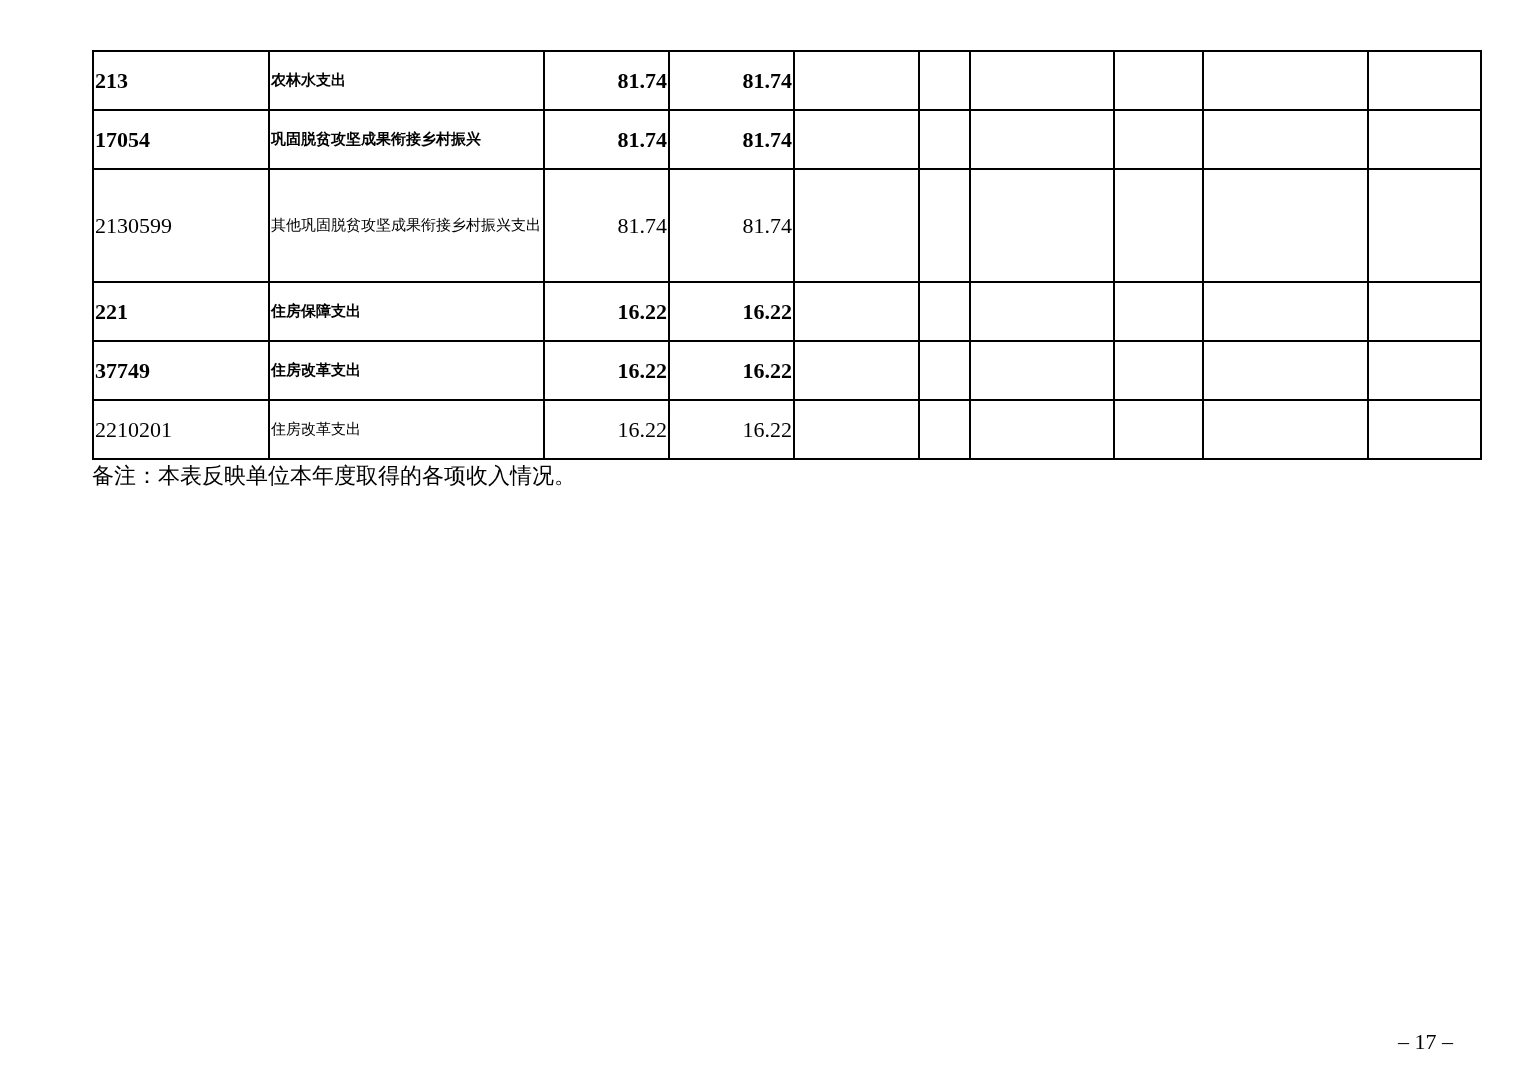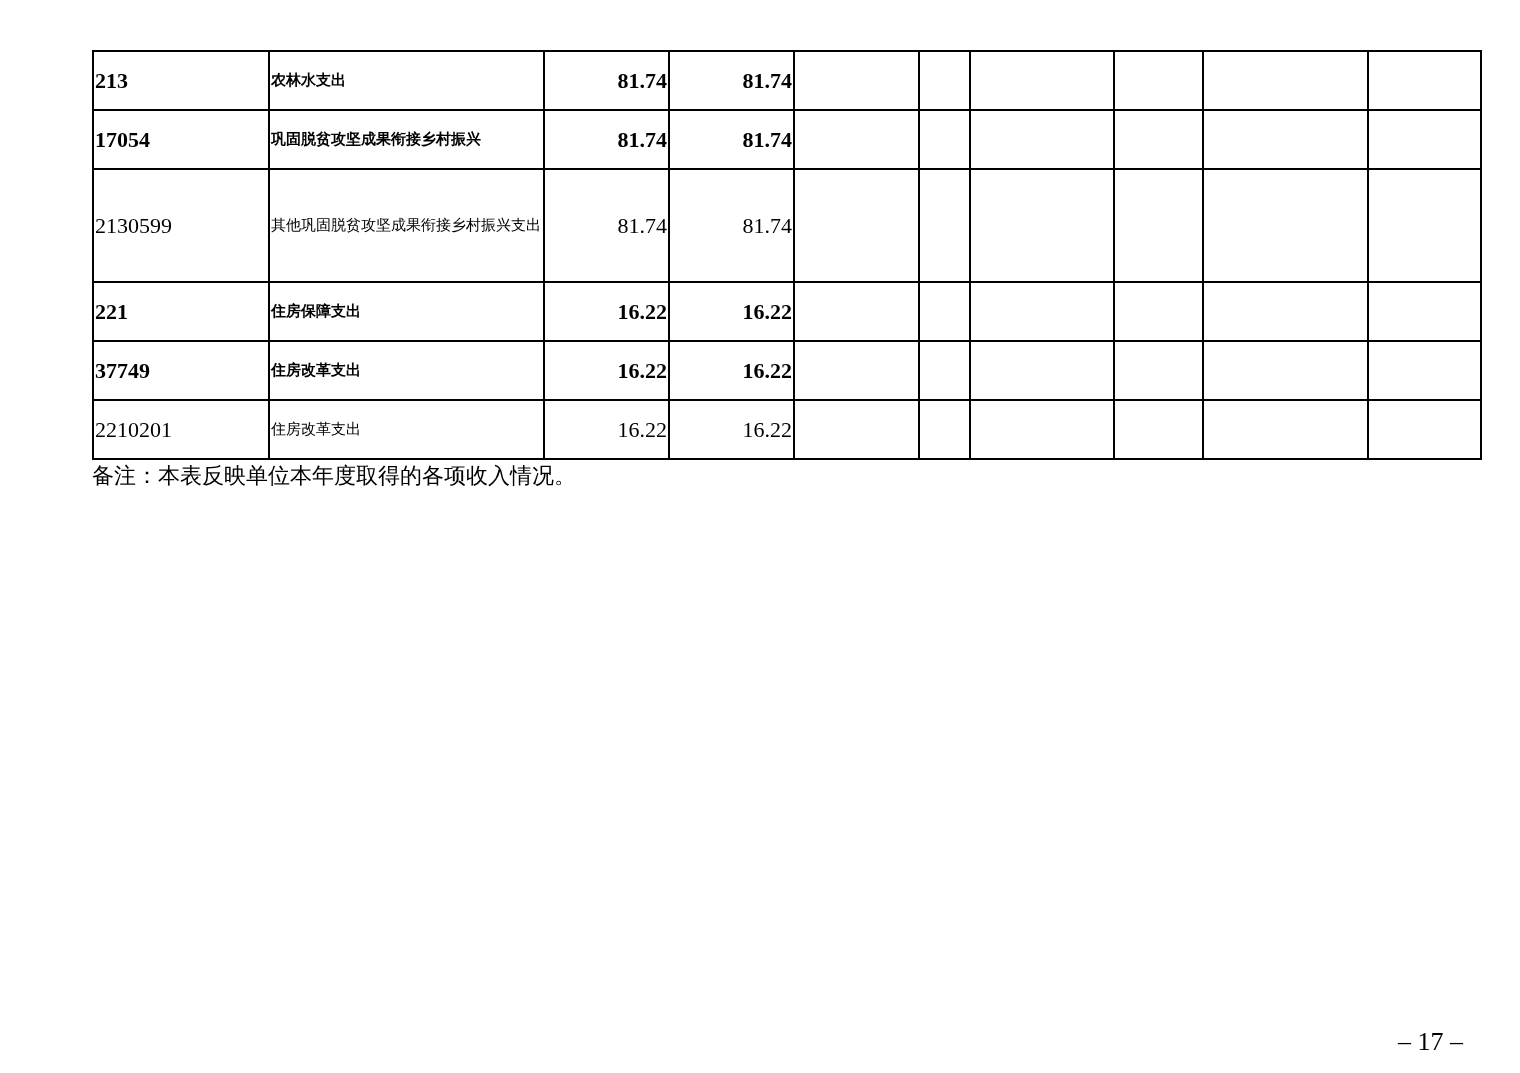--- a/index.html
+++ b/index.html
@@ -35,21 +35,21 @@
   tr.h4{height:55px;} tr.h5{height:57px;} tr.h6{height:55px;}
   .note{
     position:absolute;
     left:92px;top:463px;
     font-size:22px;
     line-height:26px;
   }
   .pageno{
     position:absolute;
     left:1398px;top:1028px;
-    font-size:26px;
+    font-size:22px;
     line-height:28px;
   }
 </style>
 </head>
 <body>
 
 <div class="page">
 
   <table class="budget">
     <colgroup>

